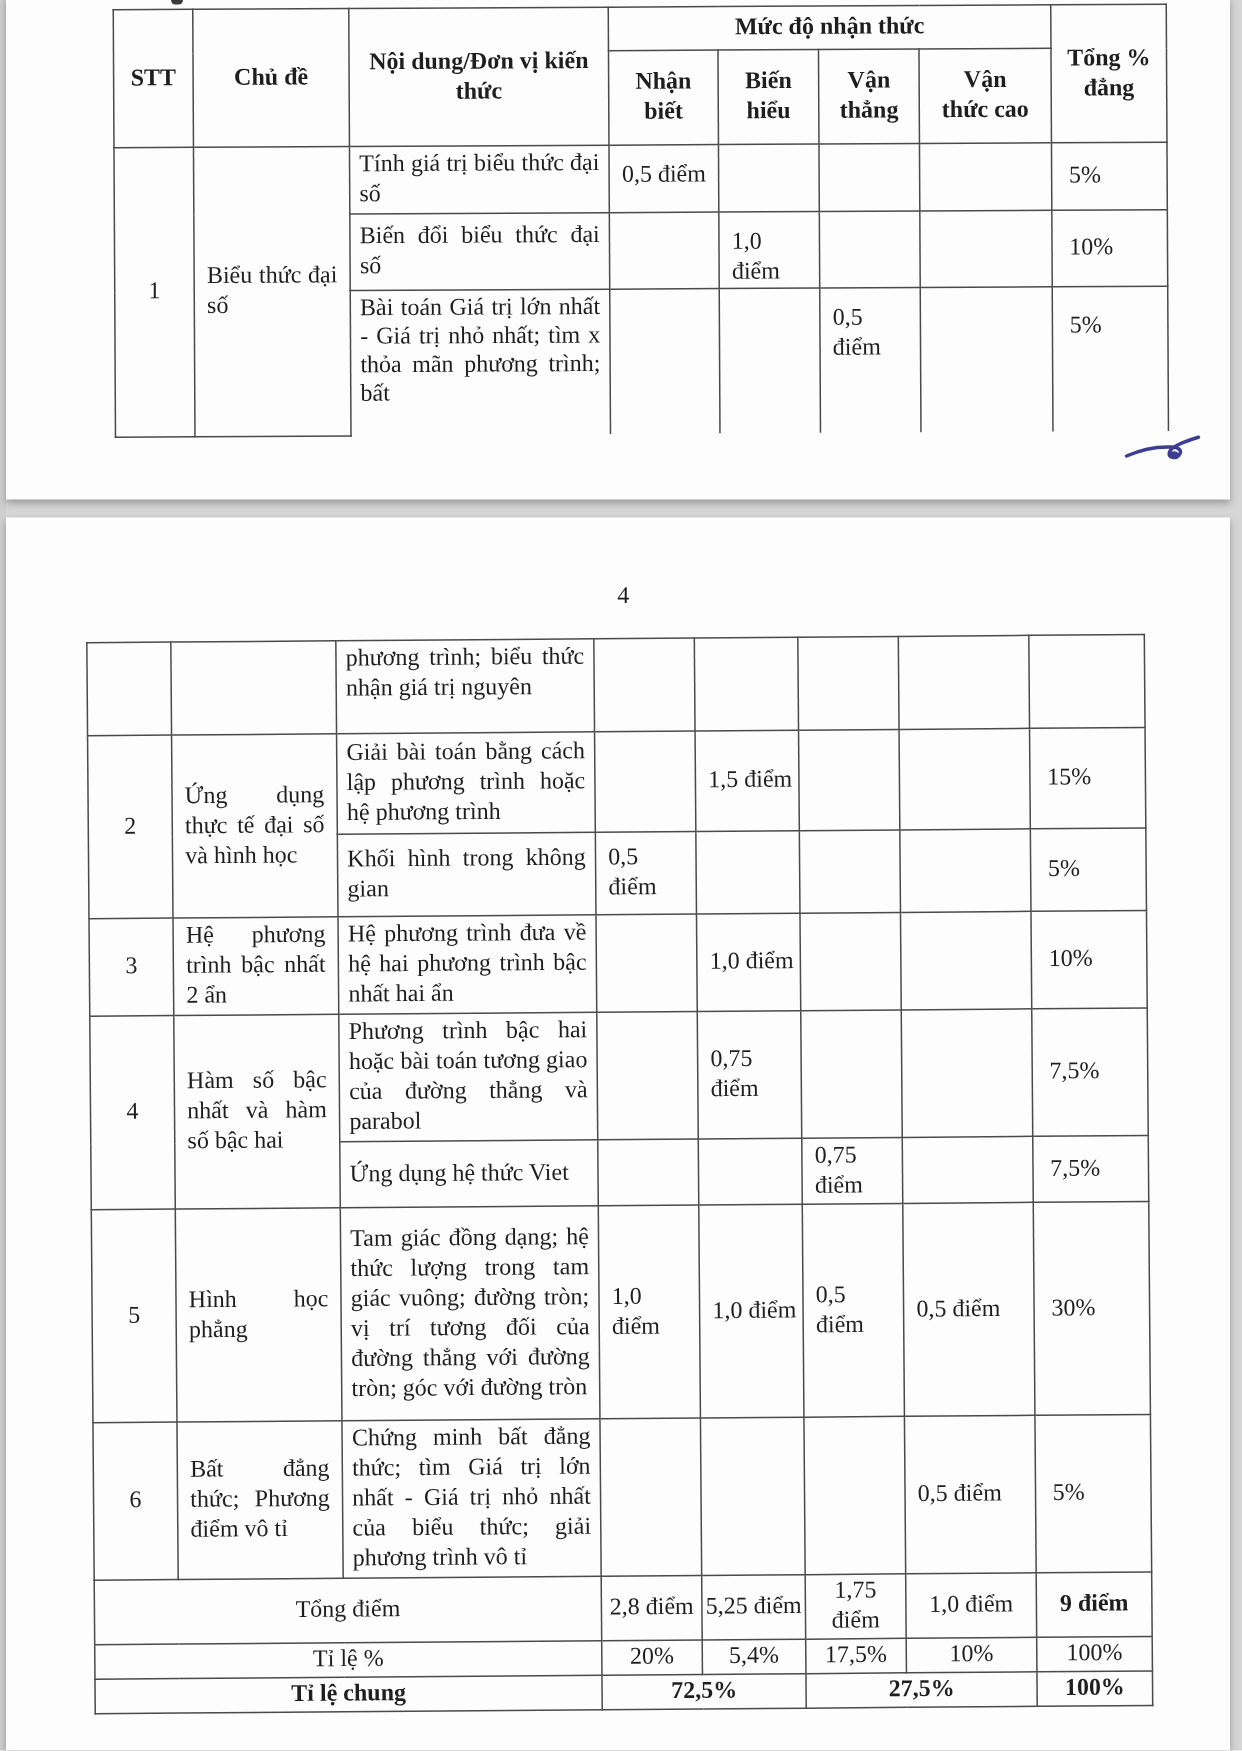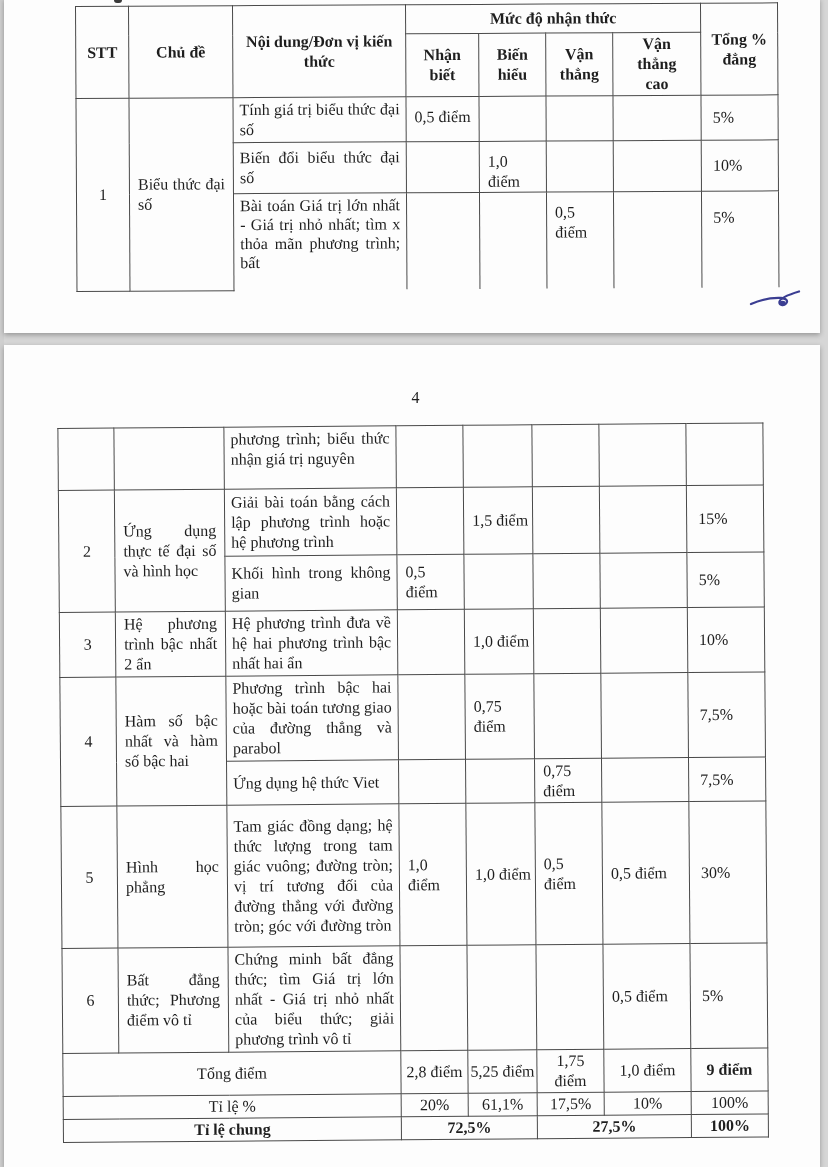--- a/index.html
+++ b/index.html
@@ -78,21 +78,21 @@
       <td rowspan="2">STT</td>
       <td rowspan="2">Chủ đề</td>
       <td rowspan="2">Nội dung/Đơn vị kiến thức</td>
       <td colspan="4">Mức độ nhận thức</td>
       <td rowspan="2">Tổng % đẳng</td>
     </tr>
     <tr class="hdr h2">
       <td>Nhận biết</td>
       <td>Biến hiểu</td>
       <td>Vận thẳng</td>
-      <td>Vận thẳng cao</td>
+      <td>Vận thức cao</td>
     </tr>
     <tr style="height:45px">
       <td rowspan="3" class="stt">1</td>
       <td rowspan="3" class="topic">Biểu thức đại số</td>
       <td class="content">Tính giá trị biểu thức đại số</td>
       <td class="val vtop">0,5 điểm</td>
       <td></td>
       <td></td>
       <td></td>
       <td class="pct">5%</td>
@@ -224,21 +224,21 @@
       <td colspan="3">Tổng điểm</td>
       <td>2,8 điểm</td>
       <td>5,25 điểm</td>
       <td>1,75 điểm</td>
       <td>1,0 điểm</td>
       <td class="bold">9 điểm</td>
     </tr>
     <tr class="f2">
       <td colspan="3">Tỉ lệ %</td>
       <td>20%</td>
-      <td>61,1%</td>
+      <td>5,4%</td>
       <td>17,5%</td>
       <td>10%</td>
       <td>100%</td>
     </tr>
     <tr class="f3">
       <td colspan="3" class="bold">Tỉ lệ chung</td>
       <td colspan="2" class="bold">72,5%</td>
       <td colspan="2" class="bold">27,5%</td>
       <td class="bold">100%</td>
     </tr>

